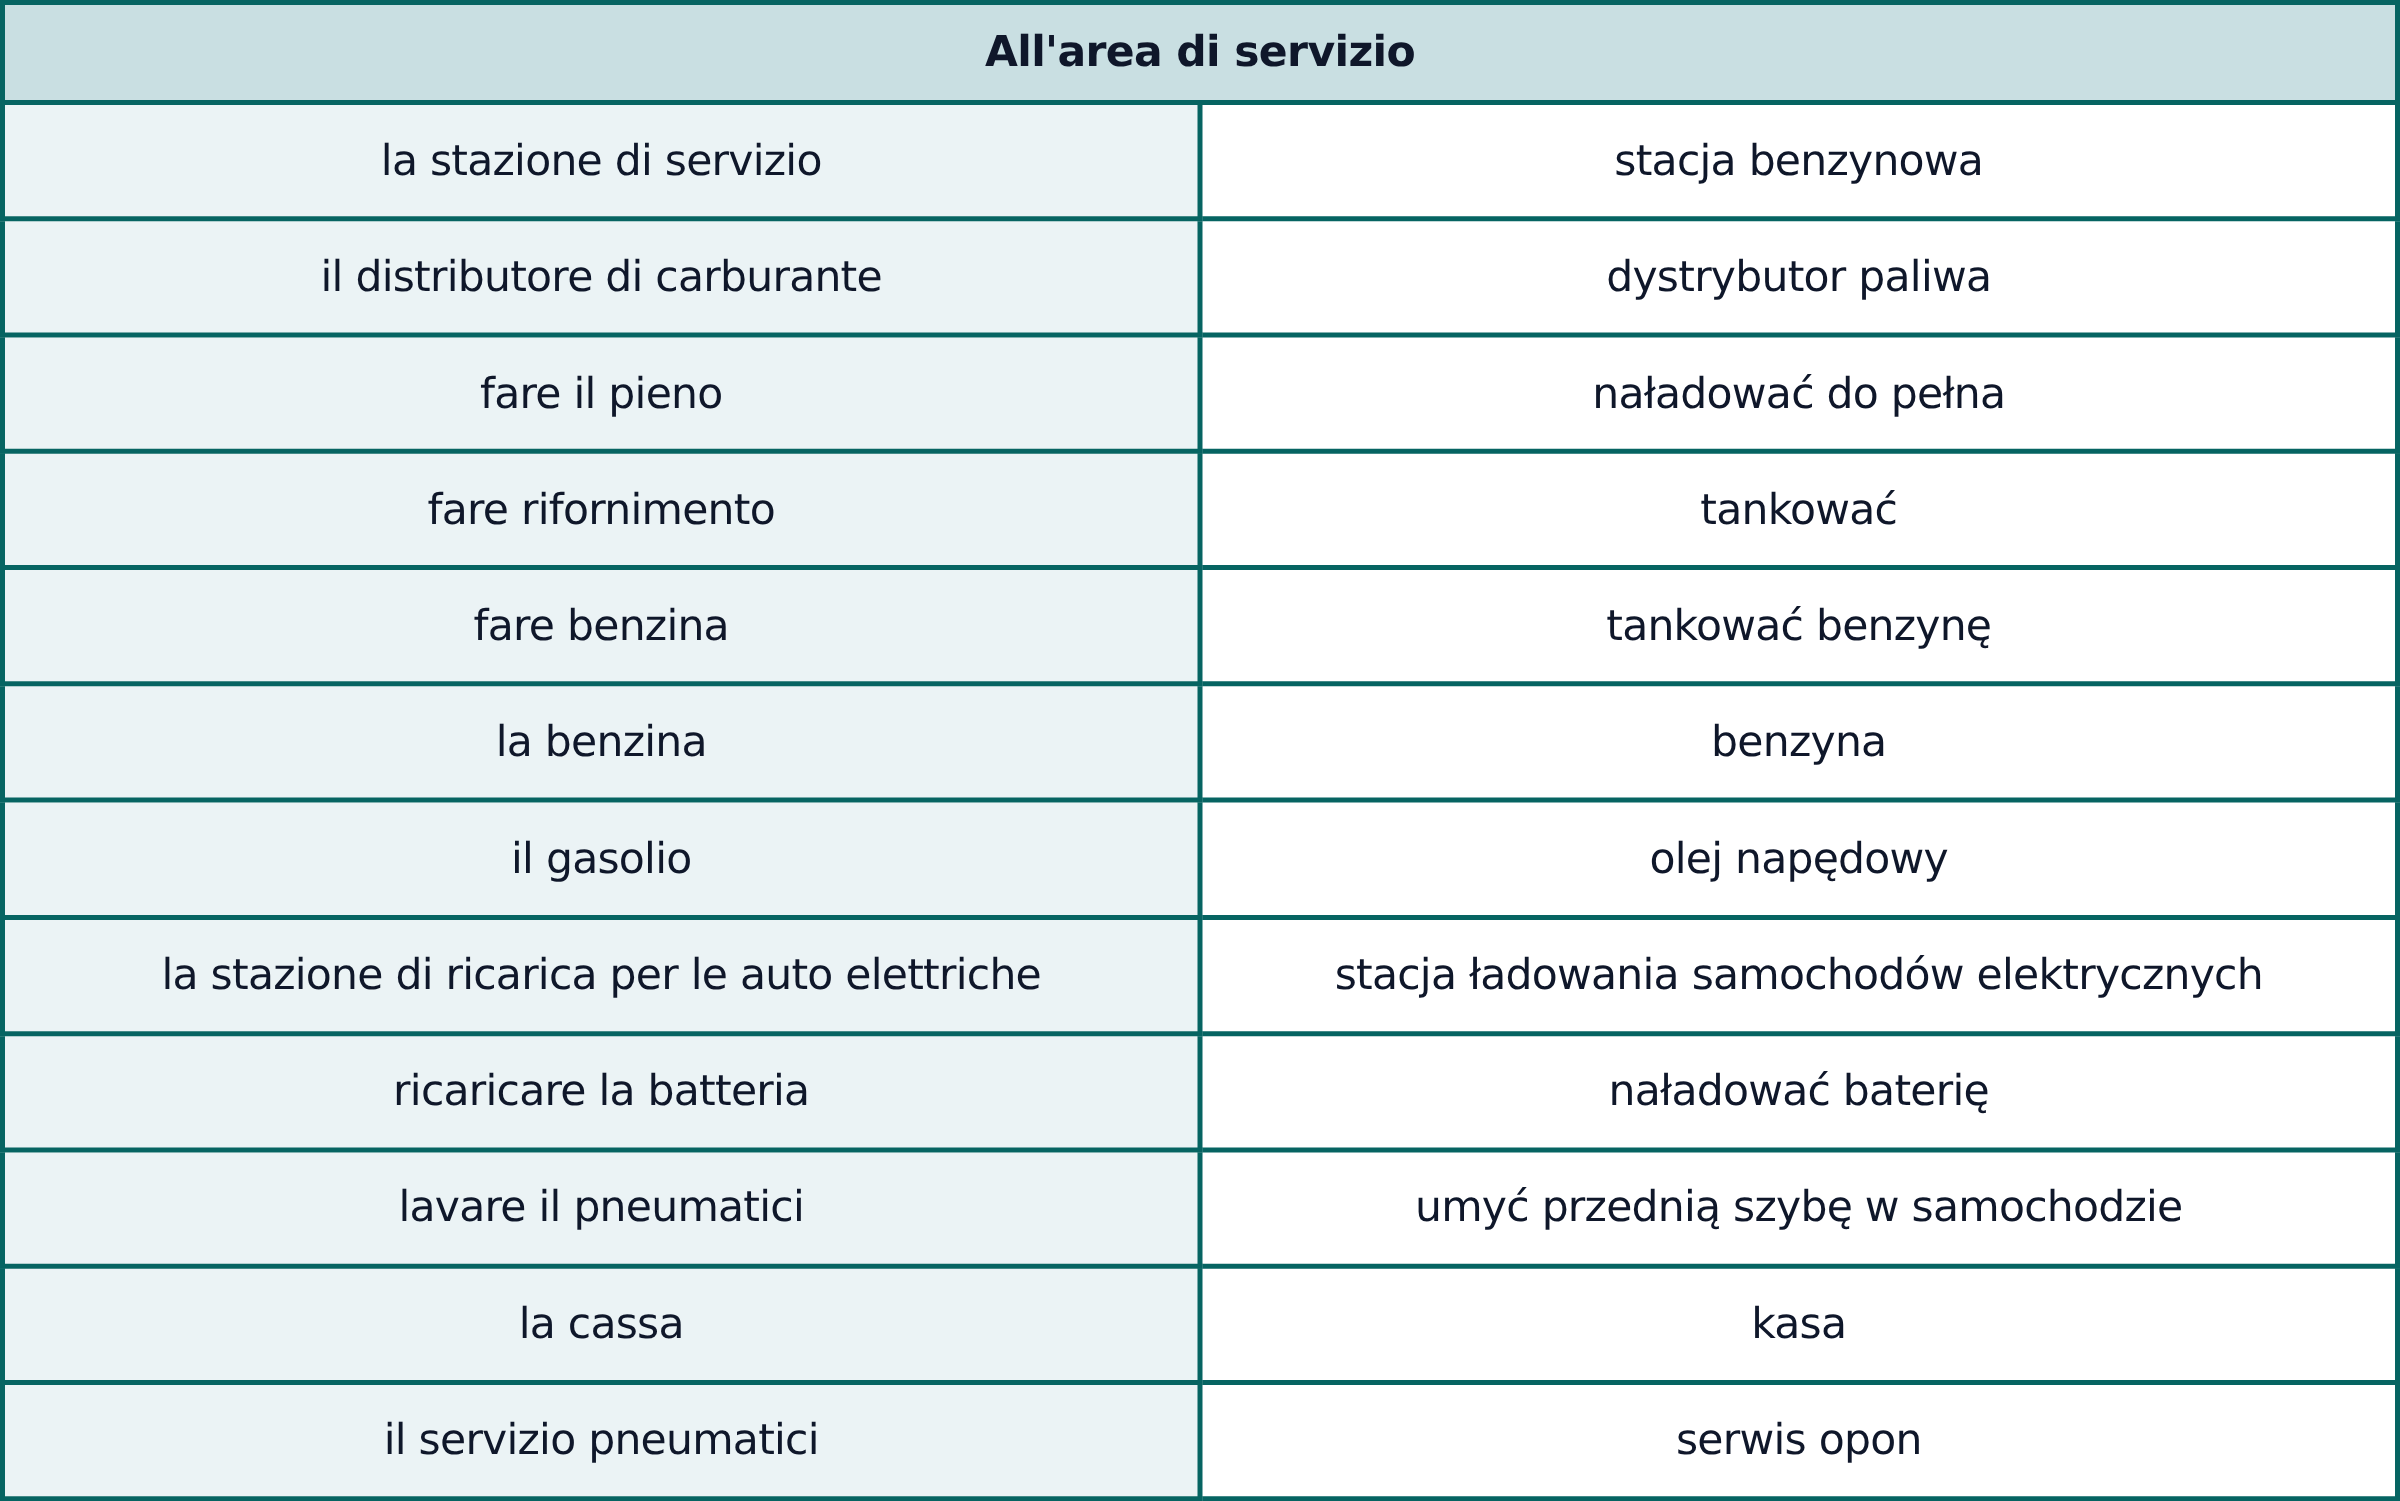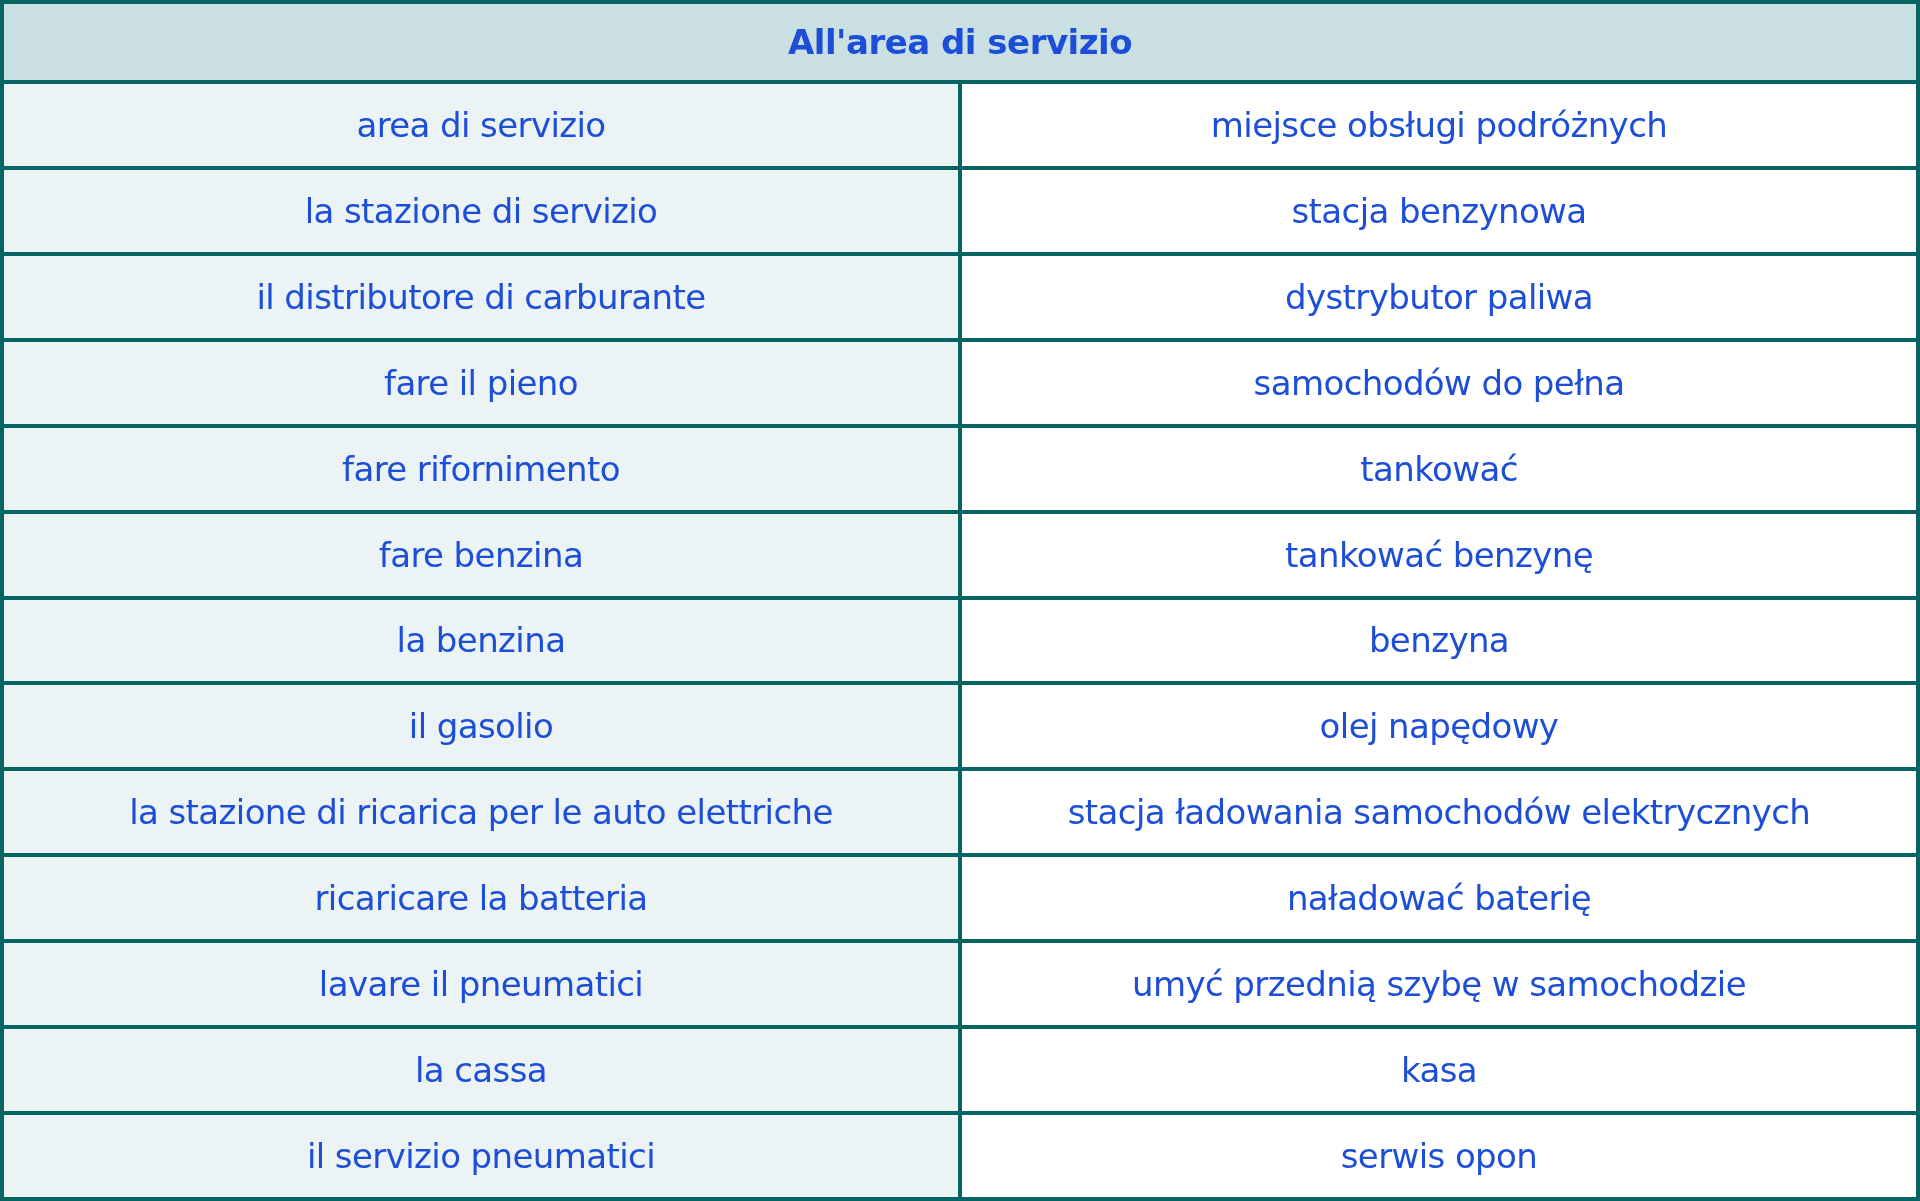--- a/index.html
+++ b/index.html
@@ -14,21 +14,21 @@
       position: absolute;
       left: 0;
       top: 0;
       width: 1920px;
       height: 1201px;
       box-sizing: border-box;
       border: 4px solid #066462;
       border-collapse: collapse;
       table-layout: fixed;
       font-family: "DejaVu Sans", sans-serif;
-      color: #1d4ed8;
+      color: #0f172a;
     }
     .vocab-table th, .vocab-table td {
       border: 4px solid #066462;
       text-align: center;
       vertical-align: middle;
       padding: 0;
       overflow: hidden;
       white-space: nowrap;
     }
     .vocab-table th {
@@ -55,34 +55,30 @@
 <body>
 
 <table class="vocab-table">
   <thead>
     <tr>
       <th colspan="2">All'area di servizio</th>
     </tr>
   </thead>
   <tbody>
     <tr>
-      <td class="it">area di servizio</td>
-      <td class="pl">miejsce obsługi podróżnych</td>
-    </tr>
-    <tr>
       <td class="it">la stazione di servizio</td>
       <td class="pl">stacja benzynowa</td>
     </tr>
     <tr>
       <td class="it">il distributore di carburante</td>
       <td class="pl">dystrybutor paliwa</td>
     </tr>
     <tr>
       <td class="it">fare il pieno</td>
-      <td class="pl">samochodów do pełna</td>
+      <td class="pl">naładować do pełna</td>
     </tr>
     <tr>
       <td class="it">fare rifornimento</td>
       <td class="pl">tankować</td>
     </tr>
     <tr>
       <td class="it">fare benzina</td>
       <td class="pl">tankować benzynę</td>
     </tr>
     <tr>

